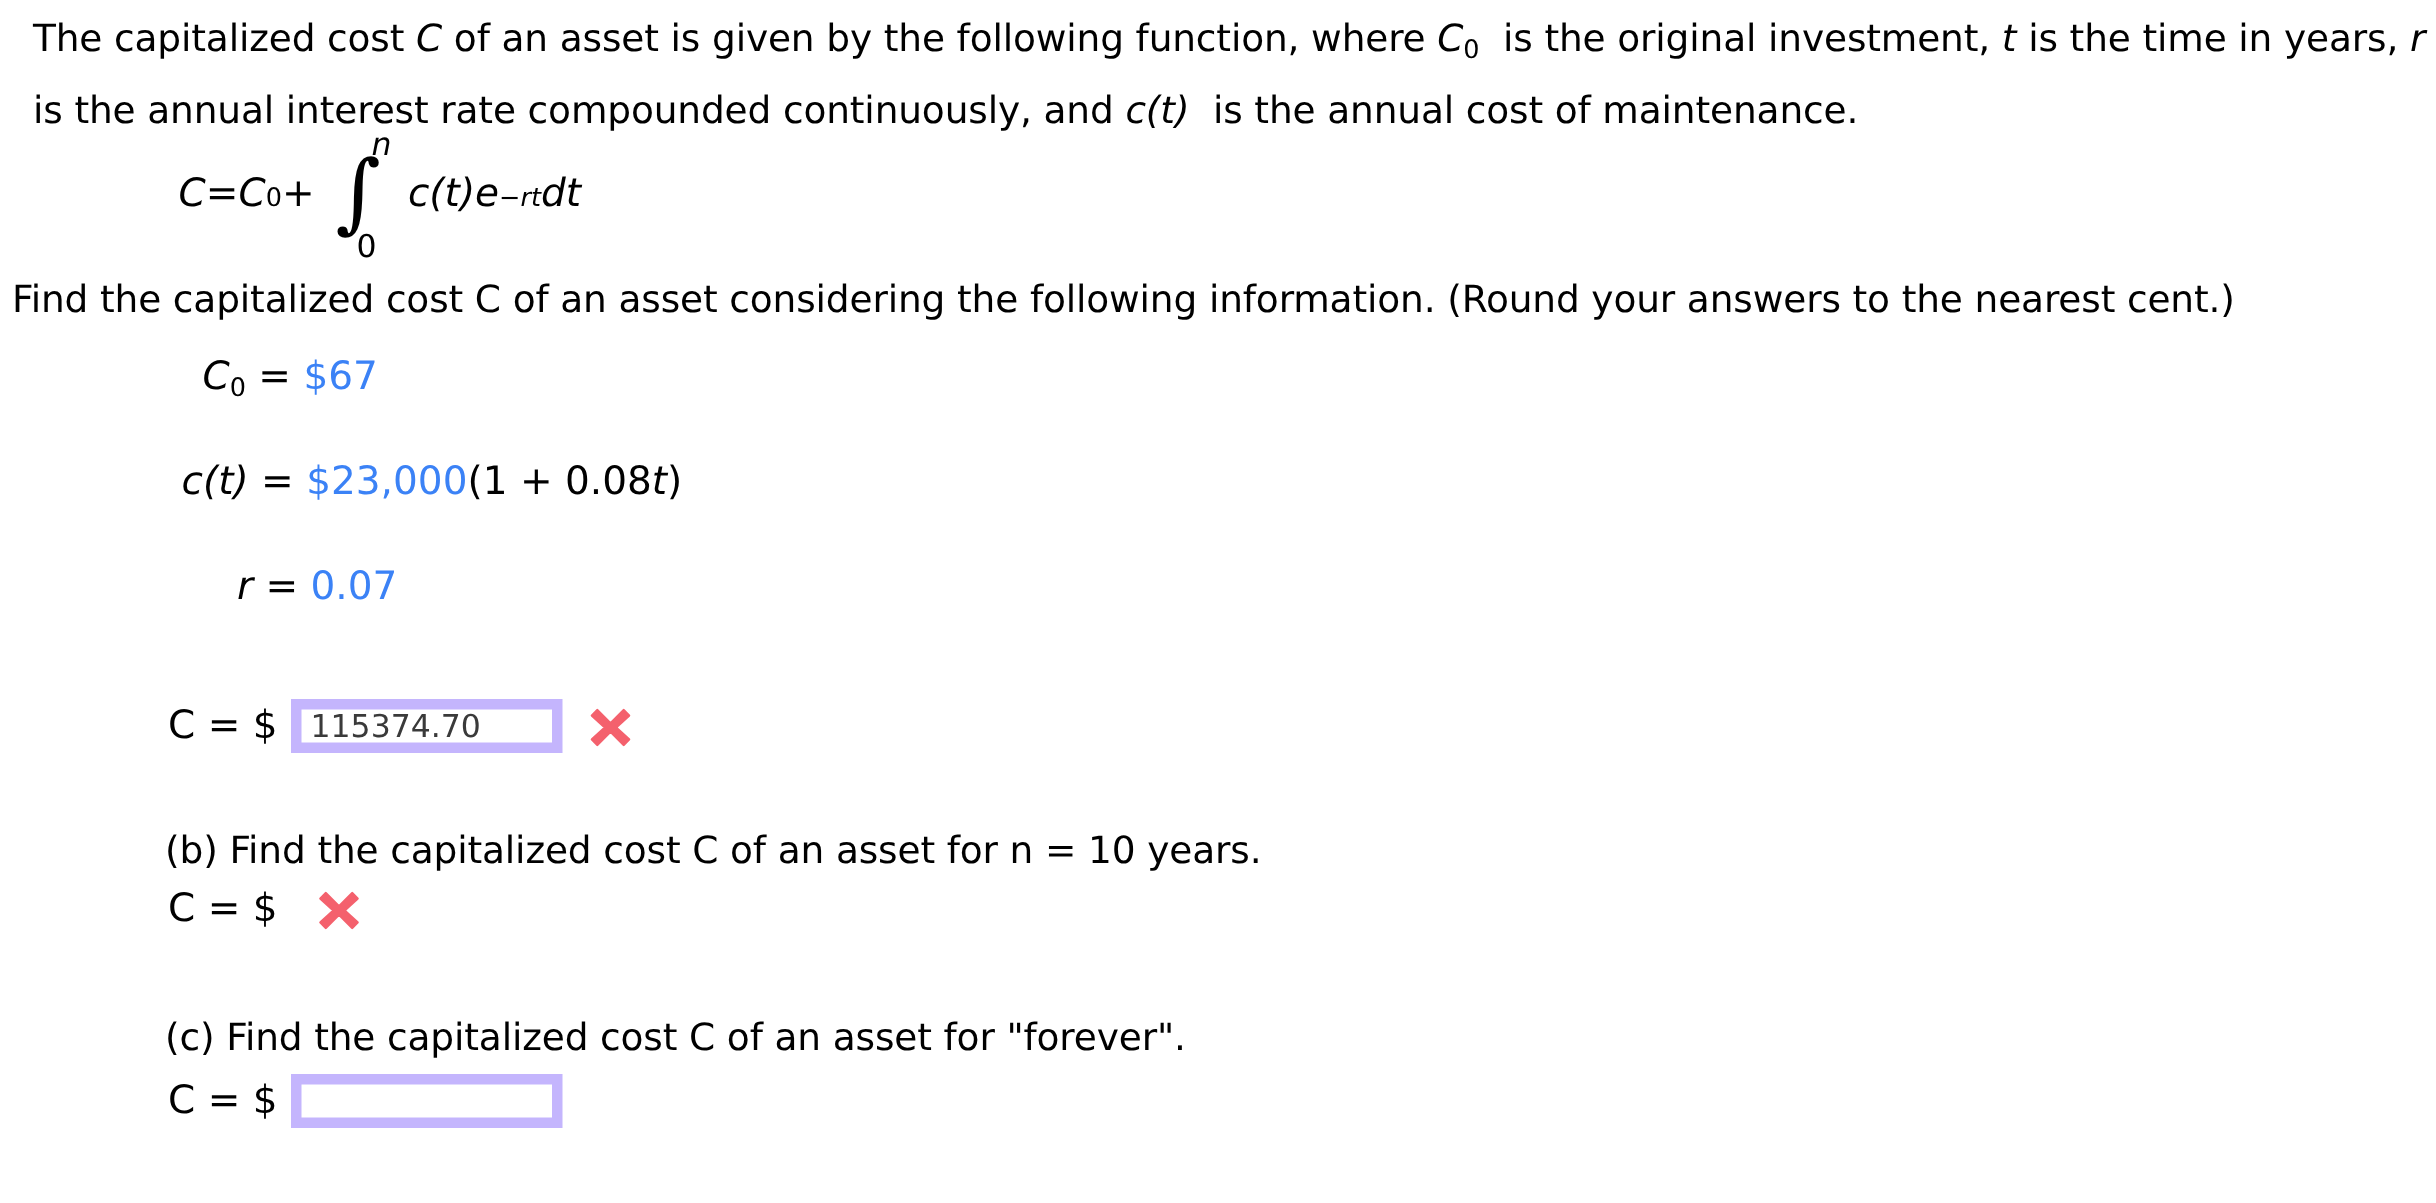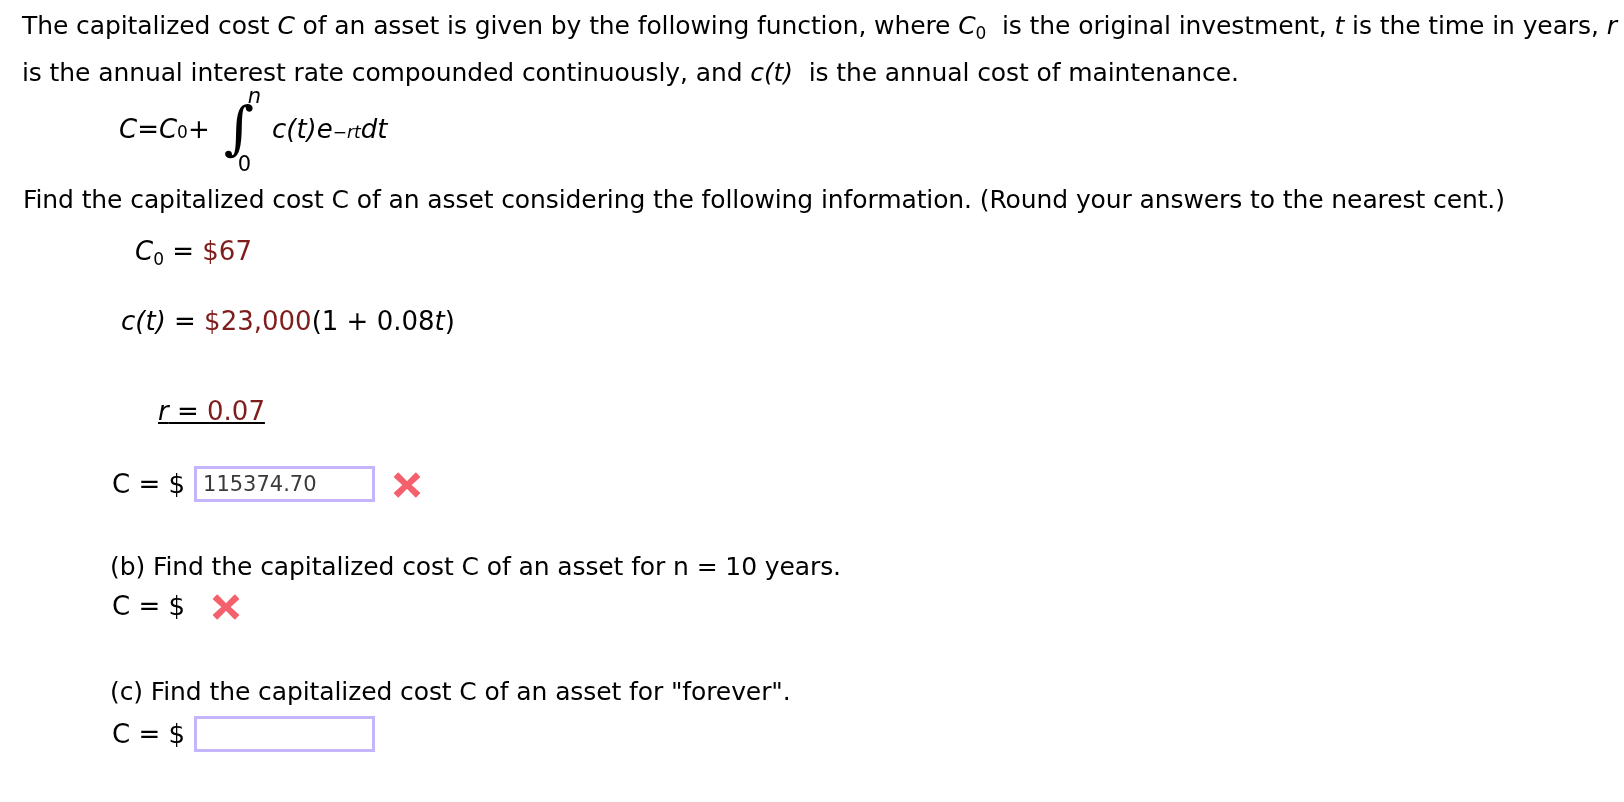--- a/index.html
+++ b/index.html
@@ -92,38 +92,38 @@
   }
   .sup {
     font-size: 17px;
     vertical-align: 0.55em;
     font-style: italic;
   }
 
   
   .find-line {
     position: absolute;
-    left: 23px;
+    left: 8px;
     top: 185px;
     font-size: 25px;
     letter-spacing: -0.1px;
     white-space: nowrap;
   }
 
   
   .given {
     position: absolute;
     font-size: 26px;
     white-space: nowrap;
   }
   .given .lbl { font-style: italic; }
-  .red { color: #7f1d1d; }
+  .red { color: #3b82f6; }
   .g-c0 { left: 135px; top: 236px; }
   .g-ct { left: 121px; top: 306px; }
-  .g-r  { left: 158px; top: 396px; text-decoration: underline; }
+  .g-r  { left: 158px; top: 376px; }
 
   
   .part {
     position: absolute;
     left: 110px;
     font-size: 25px;
     letter-spacing: -0.1px;
     white-space: nowrap;
   }
   .part-a { top: 427px; }
@@ -143,21 +143,21 @@
 
   .ceq {
     font-size: 26px;
     margin-right: 9px;
   }
 
   .ans-input {
     width: 181px;
     height: 36px;
     box-sizing: border-box;
-    border: 3px solid #c4b5fd;
+    border: 7px solid #c4b5fd;
     background: #ffffff;
     font-family: "DejaVu Sans", sans-serif;
     font-size: 21px;
     color: #3a3a3a;
     padding: 0 6px;
     outline: none;
     border-radius: 0;
   }
 
   .xmark {

